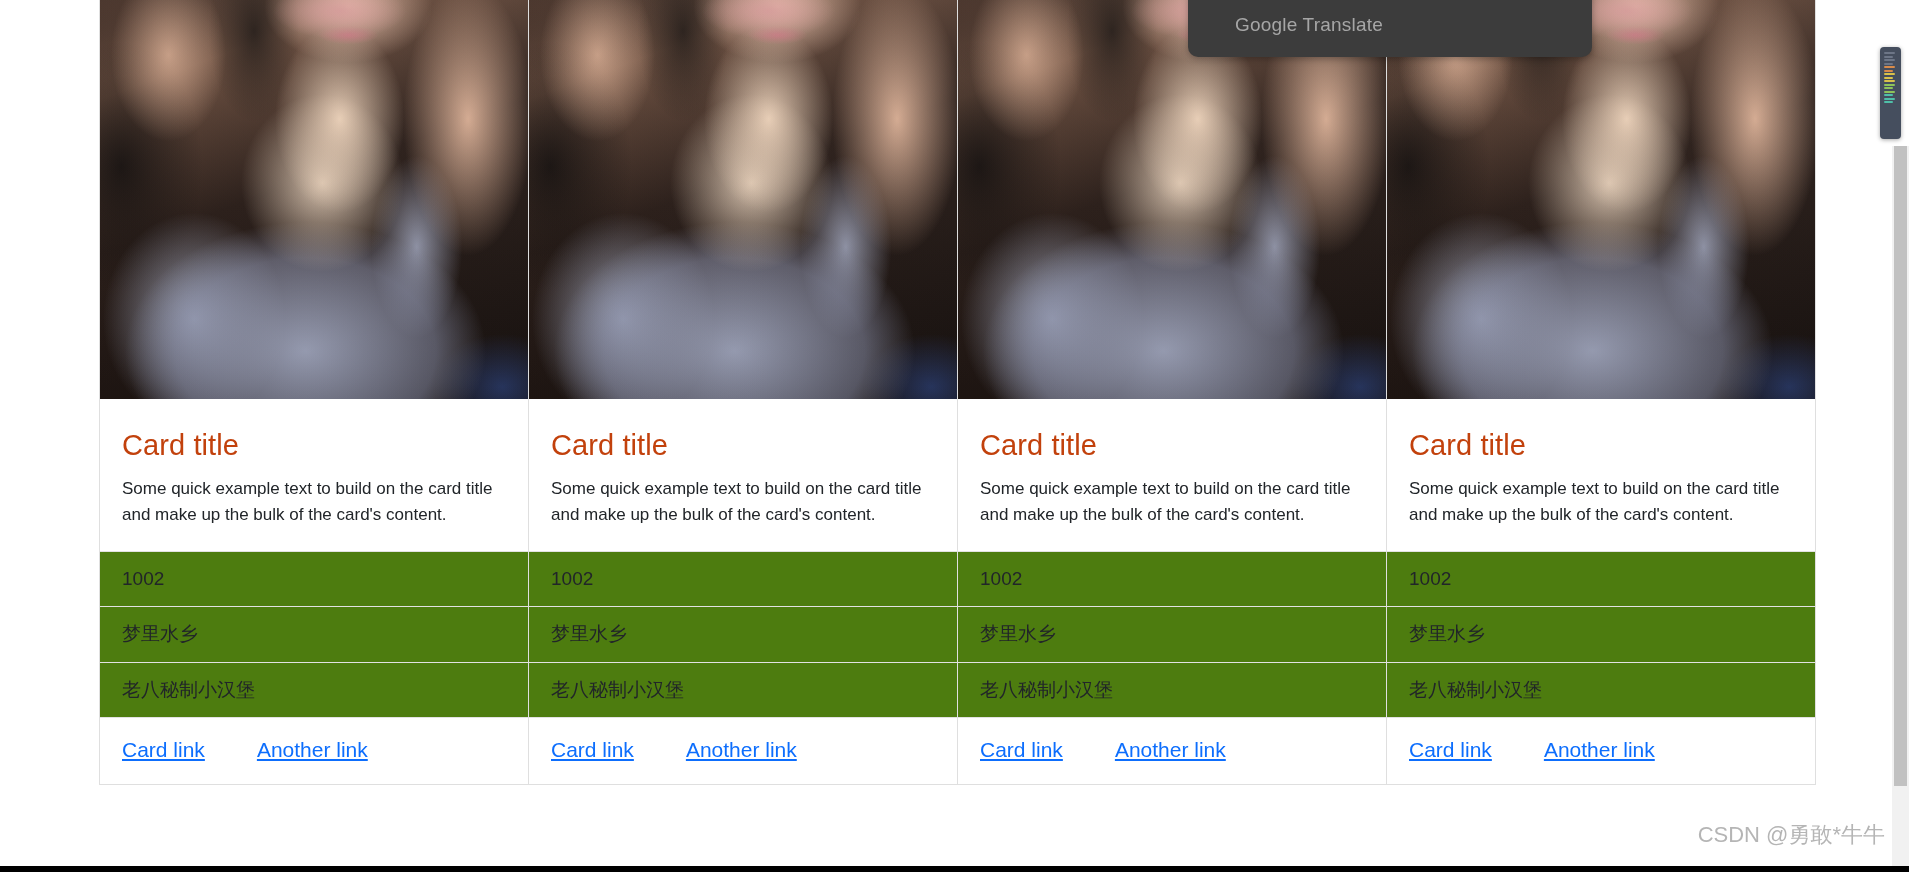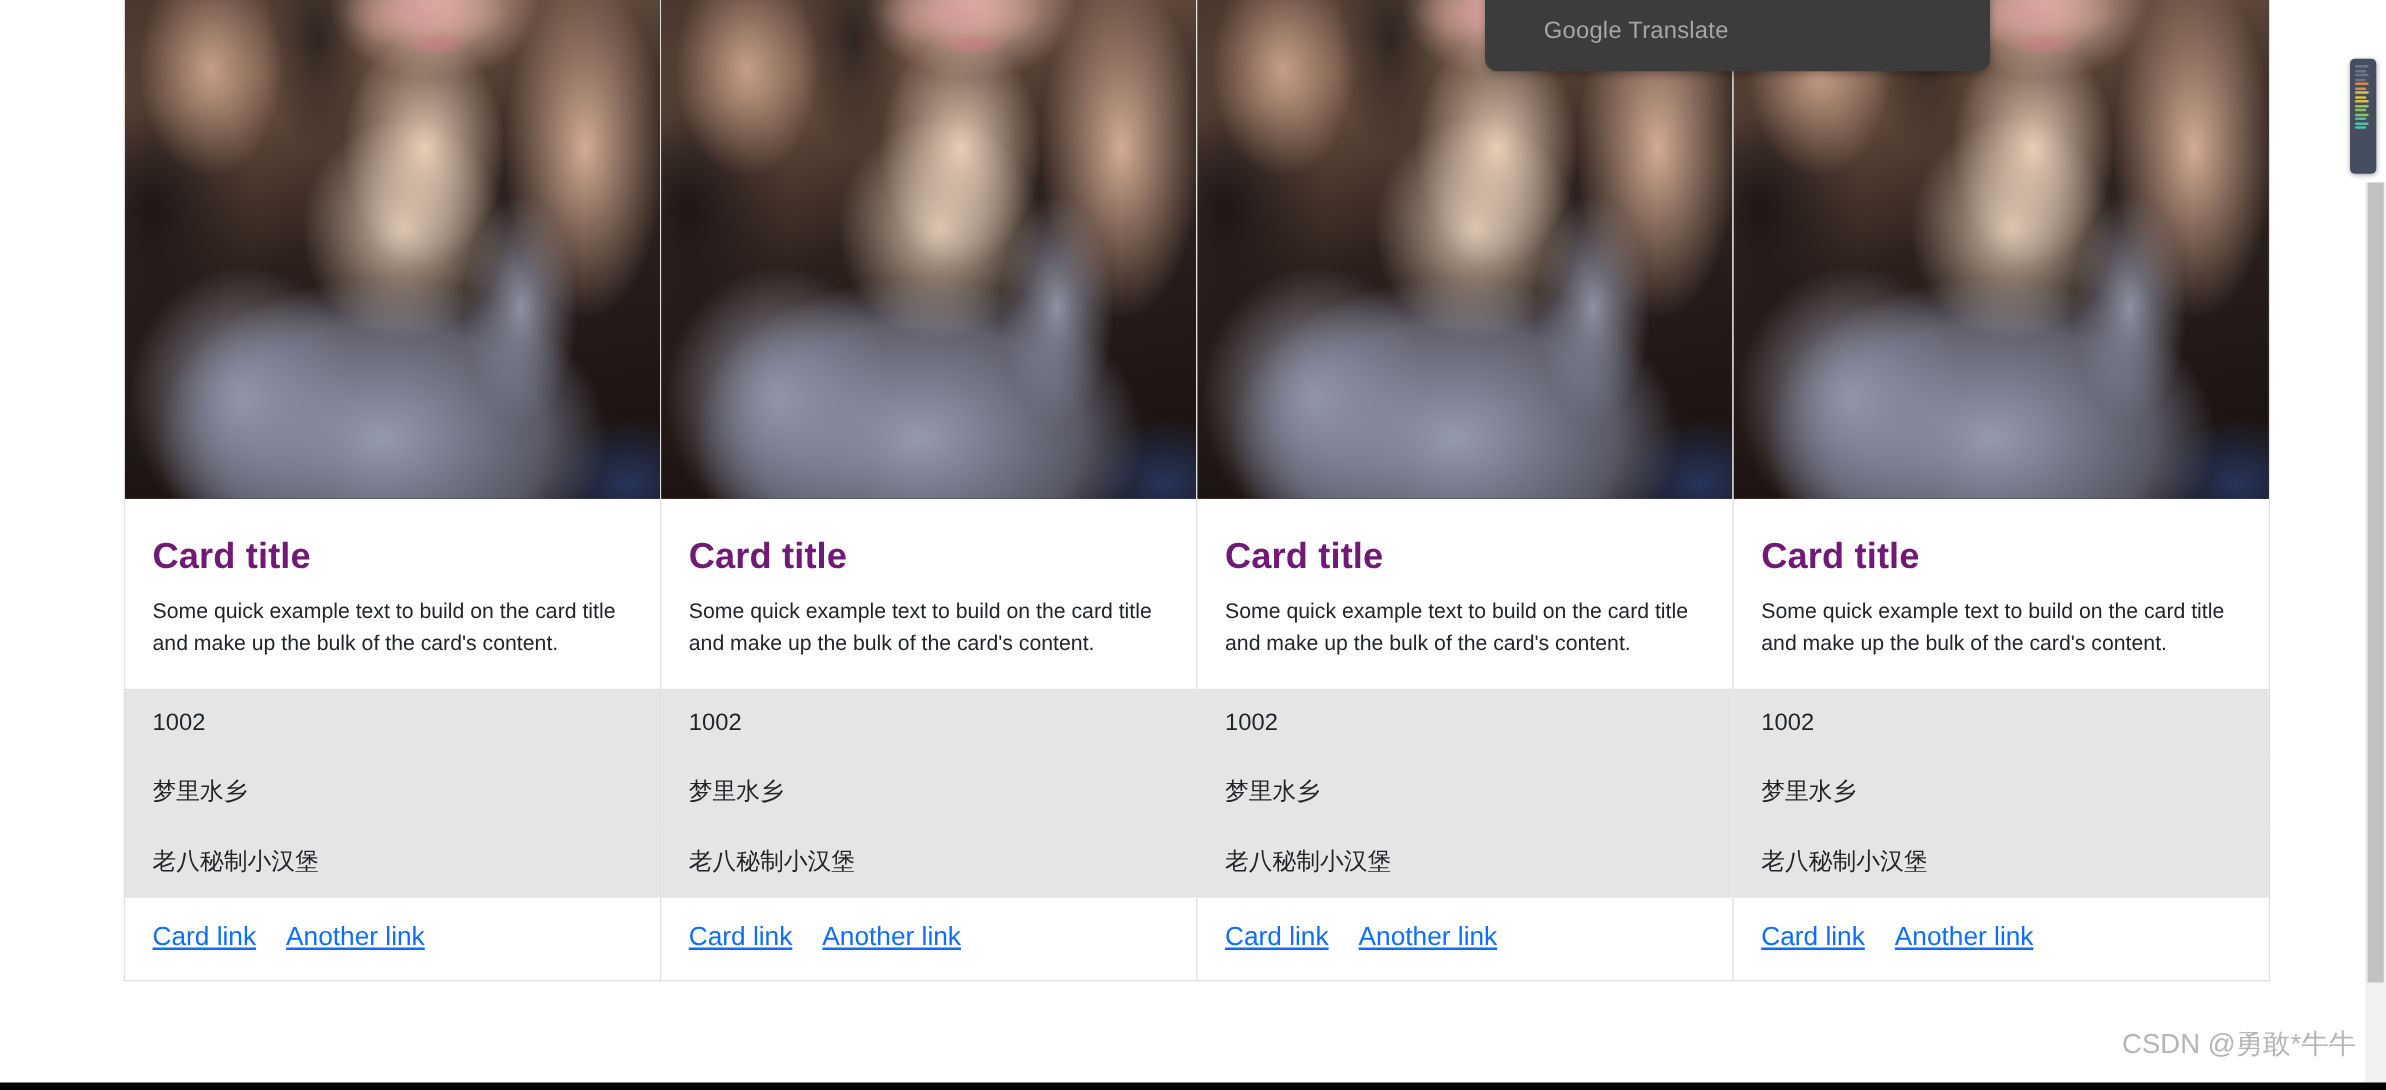--- a/index.html
+++ b/index.html
@@ -96,47 +96,47 @@
 
   
   .card-body {
     padding: 30px 22px 24px 22px;
     border-bottom: 1px solid #e2e2e2;
   }
   .card-title {
     margin: 0 0 14px 0;
     font-size: 29px;
     line-height: 1.15;
-    font-weight: 700;
-    color: #701a75;
+    font-weight: 400;
+    color: #c2410c;
     letter-spacing: 0.1px;
   }
   .card-text {
     margin: 0;
     font-size: 17px;
     line-height: 1.48;
     color: #212529;
   }
 
   
   .list-group { list-style: none; margin: 0; padding: 0; }
   .list-item {
     padding: 14px 22px;
     font-size: 19px;
     line-height: 1.4;
     color: #212529;
     border-bottom: 1px solid #e2e2e2;
-    background: #e5e5e5;
+    background: #4d7c0f;
   }
 
   
   .card-links {
     padding: 20px 22px 22px 22px;
     display: flex;
-    gap: 24px;
+    gap: 52px;
     align-items: center;
   }
   .card-link {
     font-size: 21px;
     color: #0d6efd;
     text-decoration: underline;
     cursor: pointer;
   }
 
   

